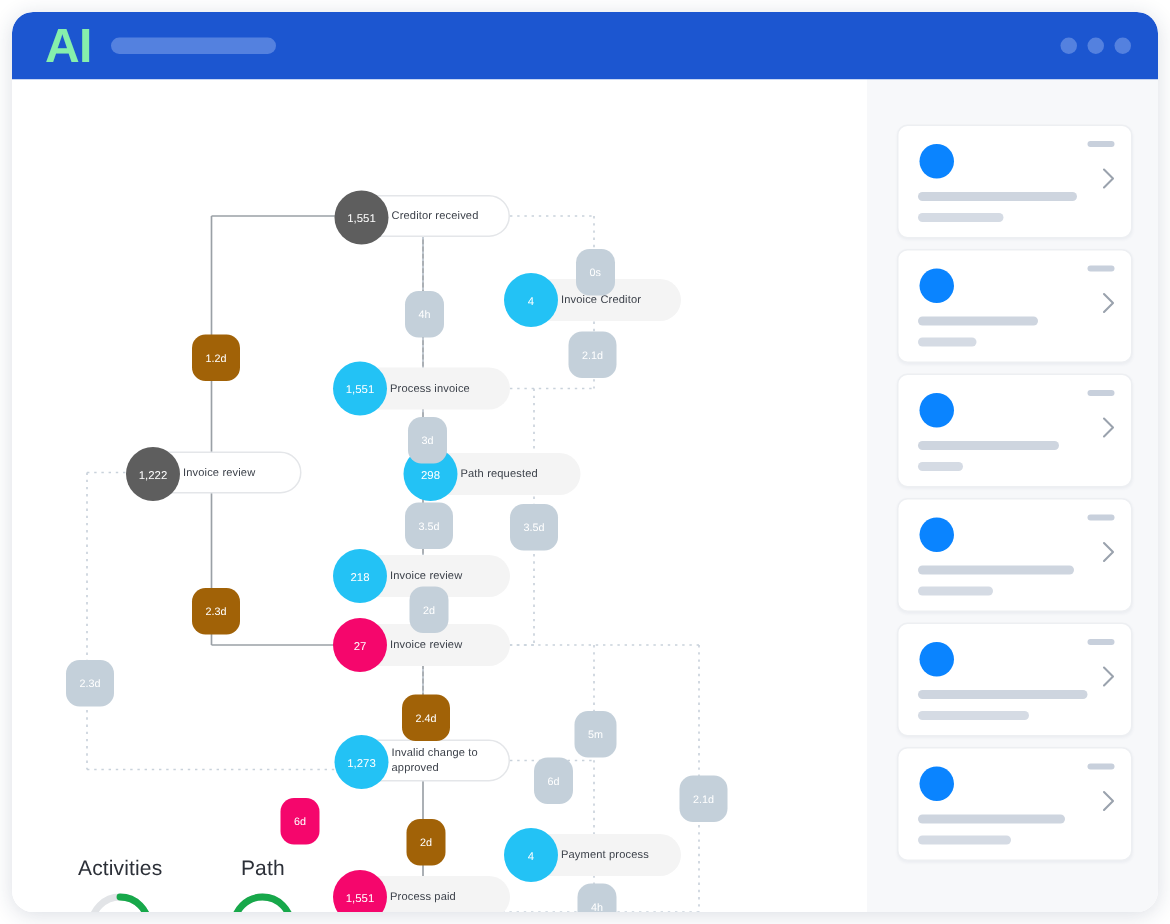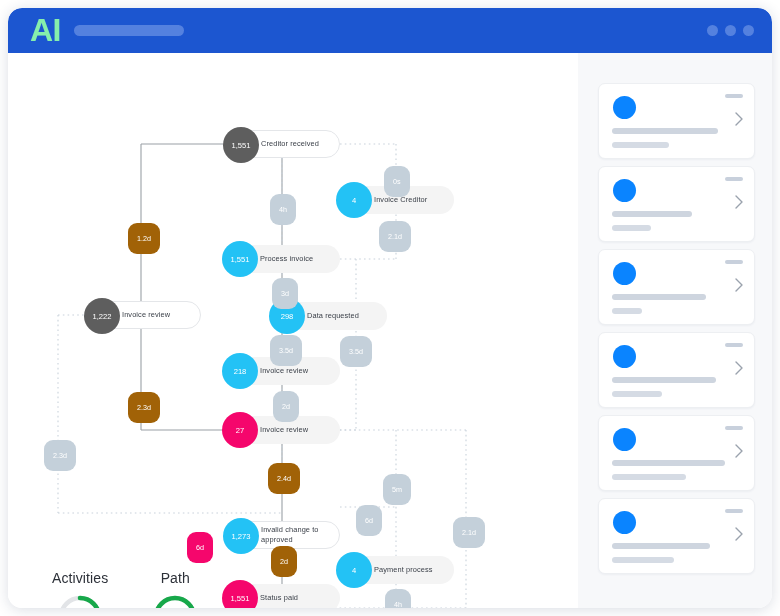--- a/index.html
+++ b/index.html
@@ -204,41 +204,41 @@
         <div class="node" style="left: 216px; top: 192px; width: 116px;">
           <div class="bubble cyan">1,551</div>
           <div class="label">Process invoice</div>
         </div>
         <div class="node white" style="left: 77px; top: 248px; width: 116px;">
           <div class="bubble grey">1,222</div>
           <div class="label">Invoice review</div>
         </div>
         <div class="node" style="left: 216px; top: 249px; width: 116px; margin-left: 47px;">
           <div class="bubble cyan">298</div>
-          <div class="label">Data requested</div>
-        </div>
-        <div class="node" style="left: 216px; top: 304px; width: 116px;">
+          <div class="label">Path requested</div>
+        </div>
+        <div class="node" style="left: 216px; top: 317px; width: 116px;">
           <div class="bubble cyan">218</div>
           <div class="label">Invoice review</div>
         </div>
         <div class="node" style="left: 216px; top: 363px; width: 116px;">
           <div class="bubble pink">27</div>
           <div class="label">Invoice review</div>
         </div>
-        <div class="node white" style="left: 216px; top: 440px; width: 116px; margin-top: 28px;">
+        <div class="node white" style="left: 216px; top: 440px; width: 116px;">
           <div class="bubble cyan">1,273</div>
           <div class="label">Invalid change to approved</div>
         </div>
         <div class="node" style="left: 330px; top: 503px; width: 116px;">
           <div class="bubble cyan">4</div>
           <div class="label">Payment process</div>
         </div>
         <div class="node" style="left: 216px; top: 531px; width: 116px;">
           <div class="bubble pink">1,551</div>
-          <div class="label">Status paid</div>
+          <div class="label">Process paid</div>
         </div>
       </div>
 
     <div id="edge-labels-layer">
         <div class="elabel grey" style="left: 120px; top: 170px;">1.2d</div>
         <div class="elabel light" style="left: 262px; top: 141px;">4h</div>
         <div class="elabel light" style="left: 376px; top: 113px;">0s</div>
         <div class="elabel light" style="left: 371px; top: 168px;">2.1d</div>
         <div class="elabel light" style="left: 264px; top: 225px;">3d</div>
         <div class="elabel grey" style="left: 120px; top: 339px;">2.3d</div>

